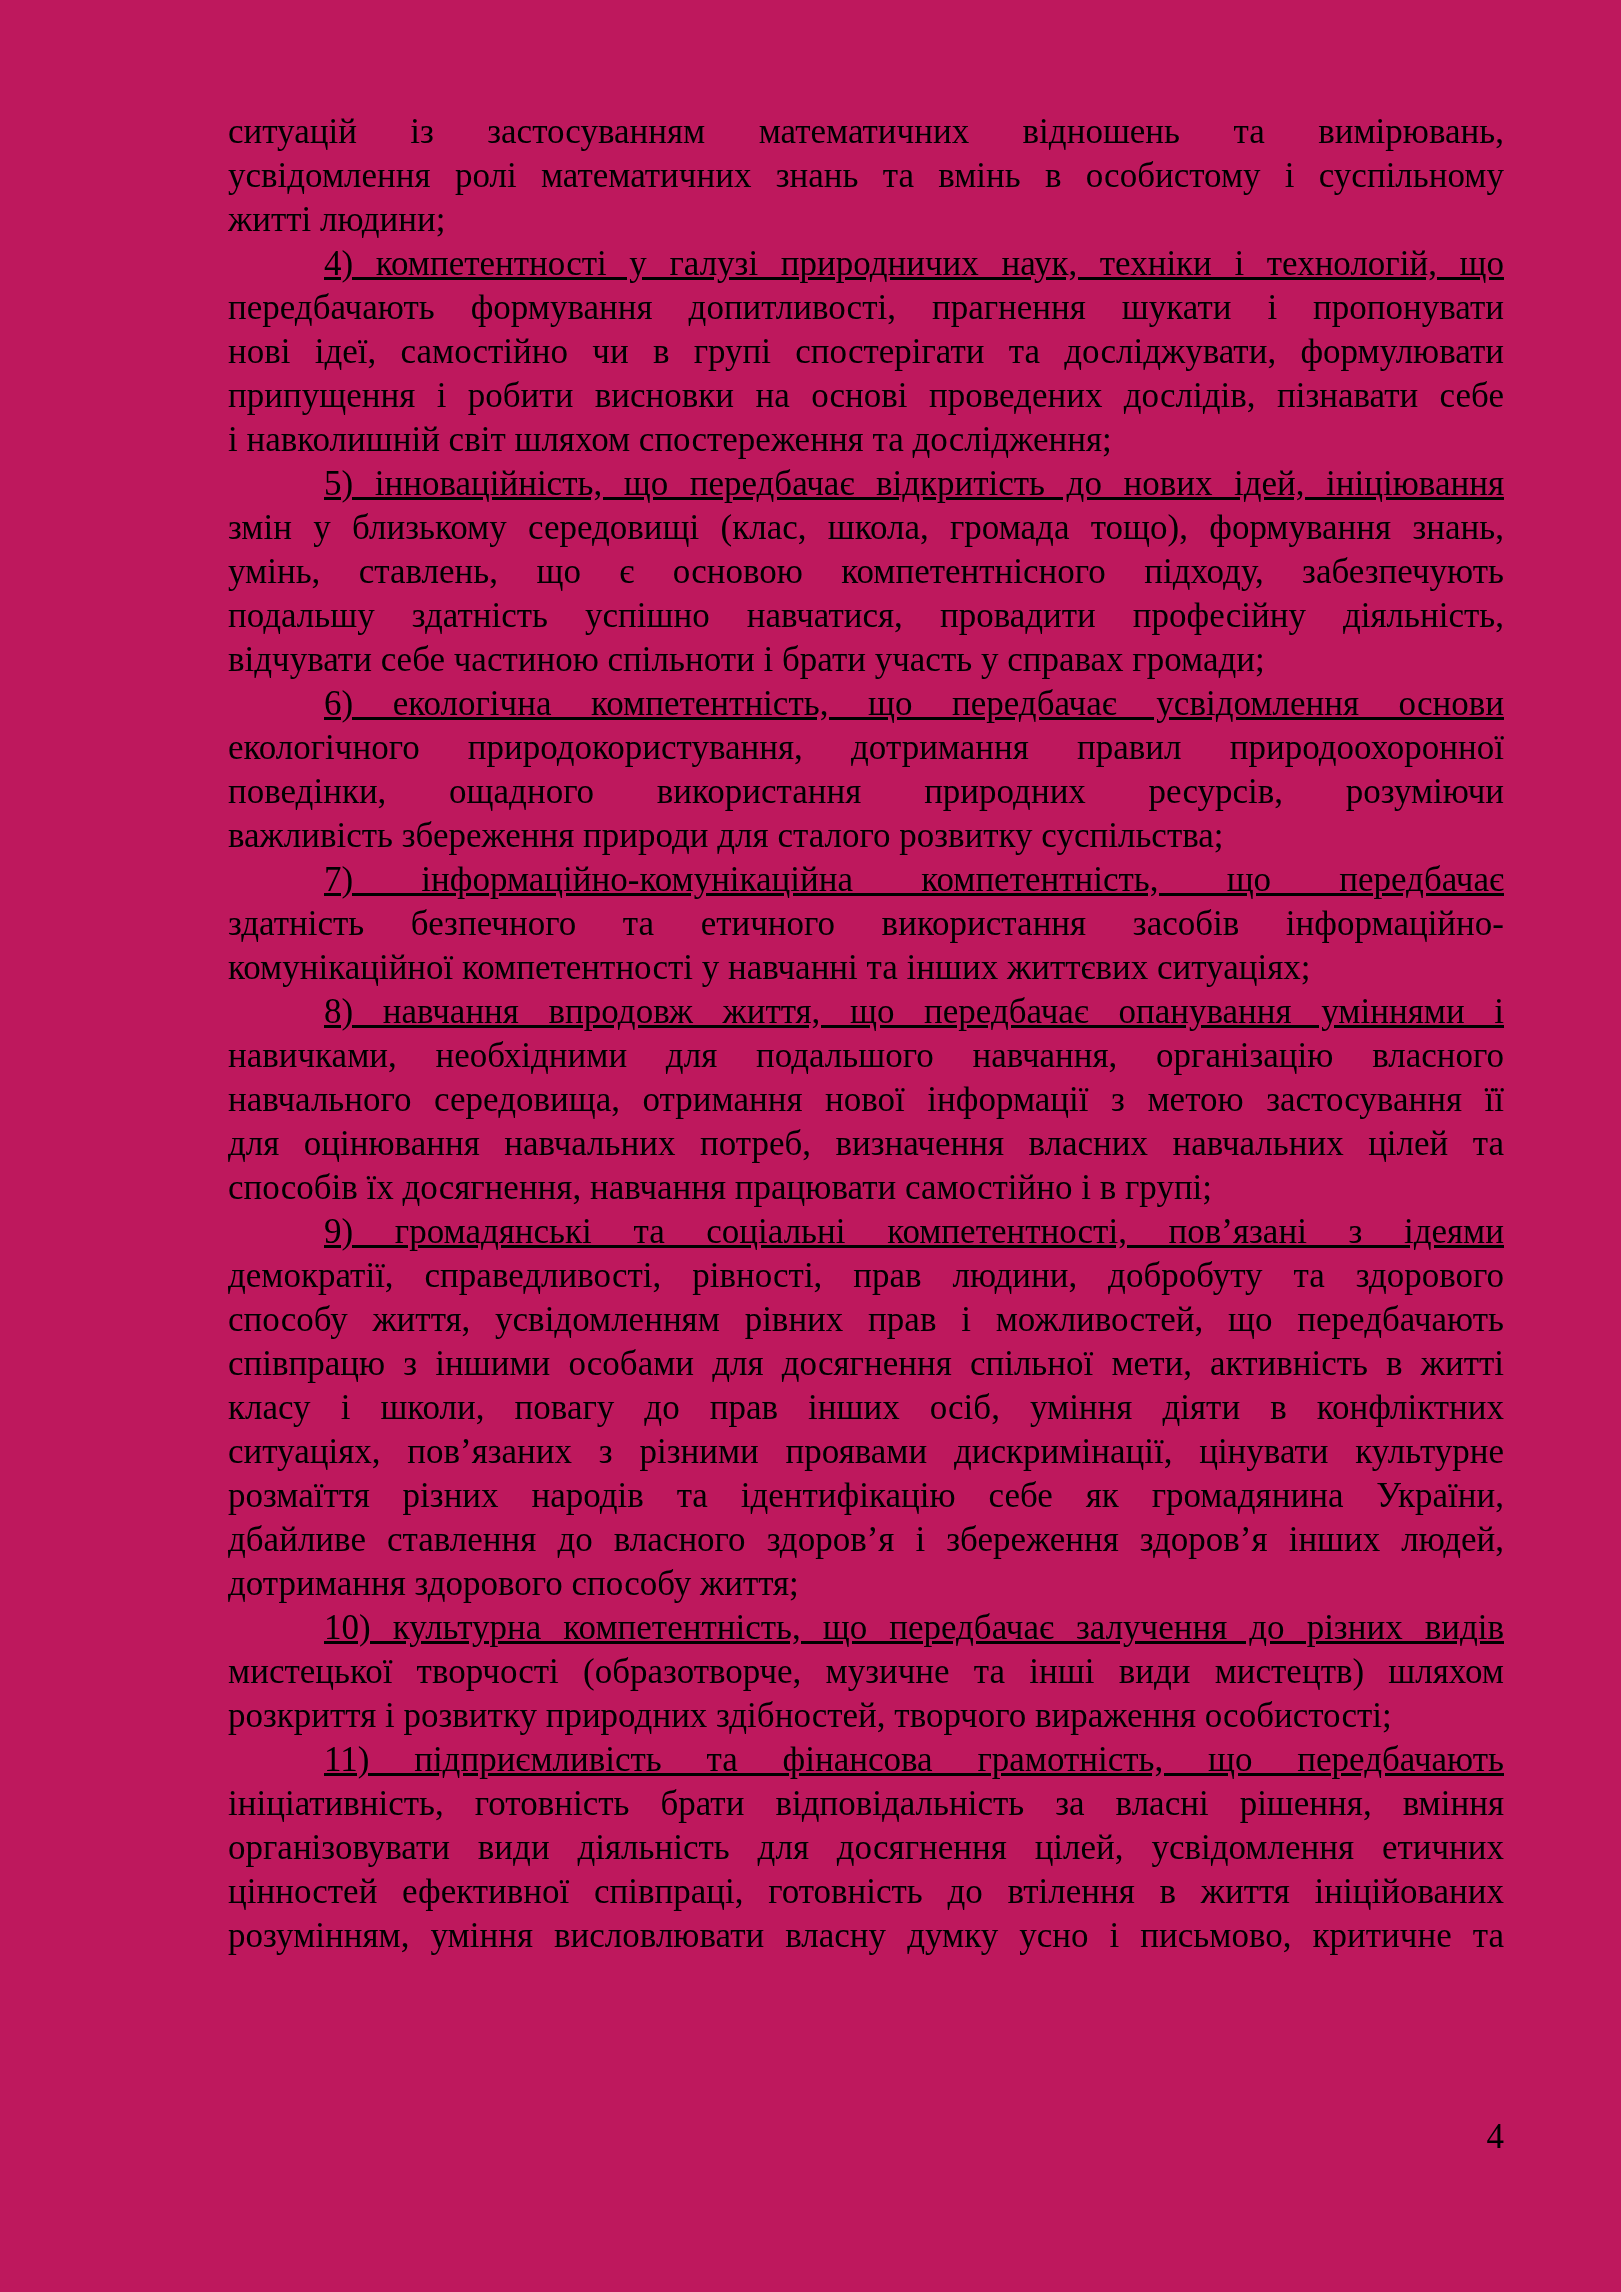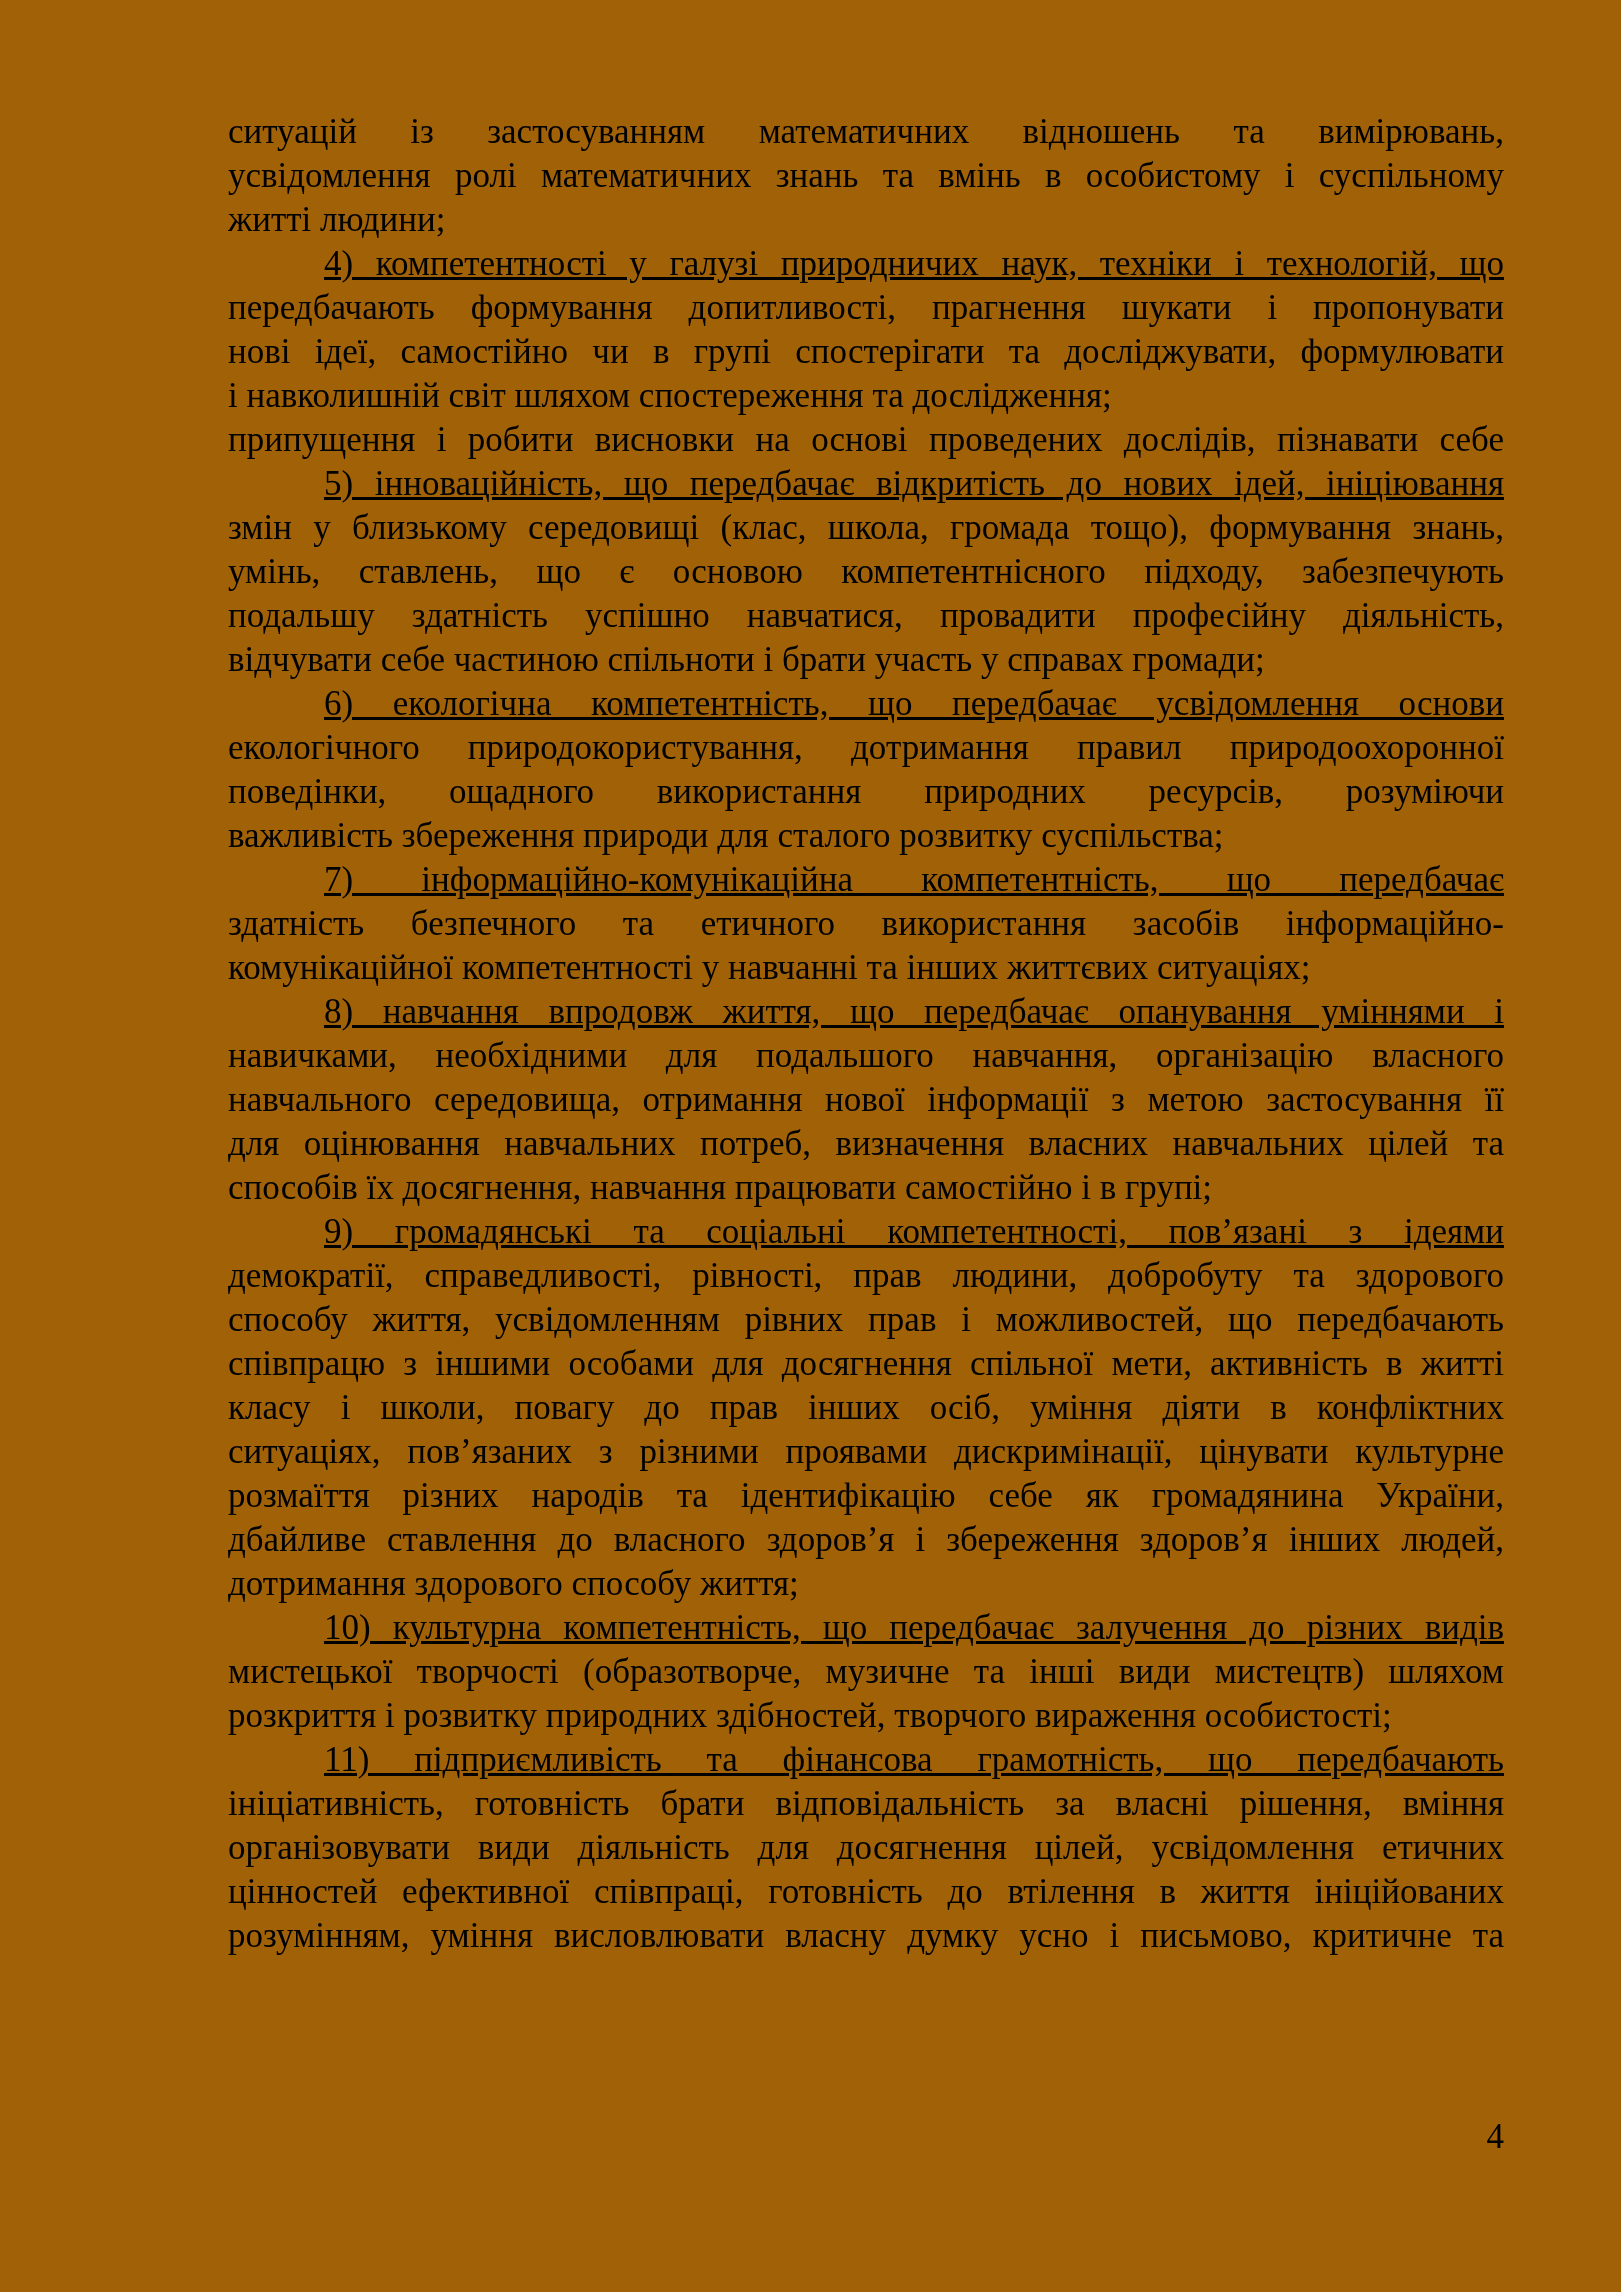--- a/index.html
+++ b/index.html
@@ -2,21 +2,21 @@
 <html lang="uk"><head>
 <meta charset="utf-8">
 <style>
   * { margin: 0; padding: 0; box-sizing: border-box; }
   html, body { background: #e9e9e9; }
   .page {
     position: relative;
     width: 1621px;
     height: 2293px;
     margin: 0 auto;
-    background: #a16207;
+    background: #be185d;
     color: #000000;
     font-family: "Liberation Serif", "DejaVu Serif", serif;
     font-size: 35px;
     overflow: hidden;
   }
   .text-block {
     position: absolute;
     left: 228px;
     top: 110px;
     width: 1276px;
@@ -49,22 +49,22 @@
   <div class="text-block">
       <div class="paragraph">
         <div class="line">ситуацій із застосуванням математичних відношень та вимірювань,</div>
         <div class="line">усвідомлення ролі математичних знань та вмінь в особистому і суспільному</div>
         <div class="line endline">житті людини;</div>
       </div>
       <div class="paragraph">
         <div class="line indent">4) компетентності у галузі природничих наук, техніки і технологій, що</div>
         <div class="line">передбачають формування допитливості, прагнення шукати і пропонувати</div>
         <div class="line">нові ідеї, самостійно чи в групі спостерігати та досліджувати, формулювати</div>
+        <div class="line">припущення і робити висновки на основі проведених дослідів, пізнавати себе</div>
         <div class="line endline">і навколишній світ шляхом спостереження та дослідження;</div>
-        <div class="line">припущення і робити висновки на основі проведених дослідів, пізнавати себе</div>
       </div>
       <div class="paragraph">
         <div class="line indent">5) інноваційність, що передбачає відкритість до нових ідей, ініціювання</div>
         <div class="line">змін у близькому середовищі (клас, школа, громада тощо), формування знань,</div>
         <div class="line">умінь, ставлень, що є основою компетентнісного підходу, забезпечують</div>
         <div class="line">подальшу здатність успішно навчатися, провадити професійну діяльність,</div>
         <div class="line endline">відчувати себе частиною спільноти і брати участь у справах громади;</div>
       </div>
       <div class="paragraph">
         <div class="line indent">6) екологічна компетентність, що передбачає усвідомлення основи</div>

